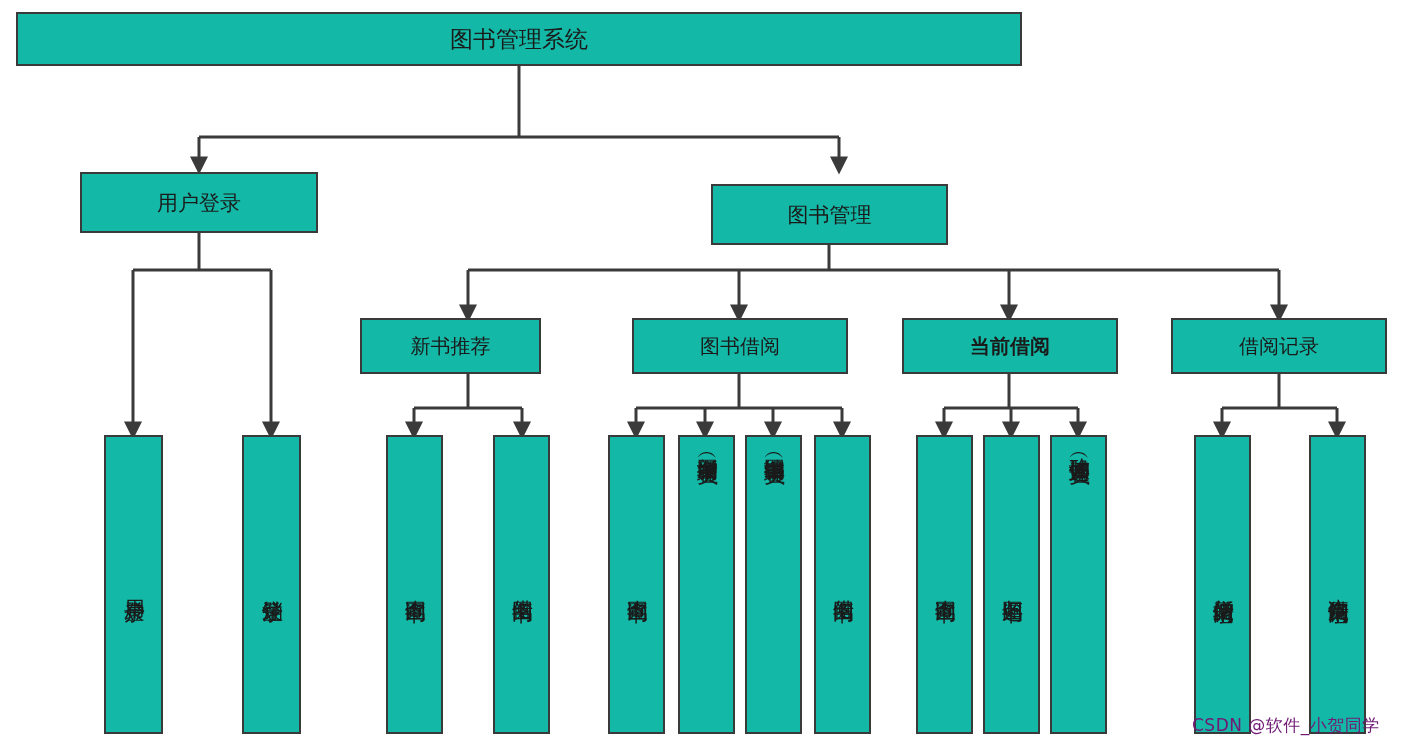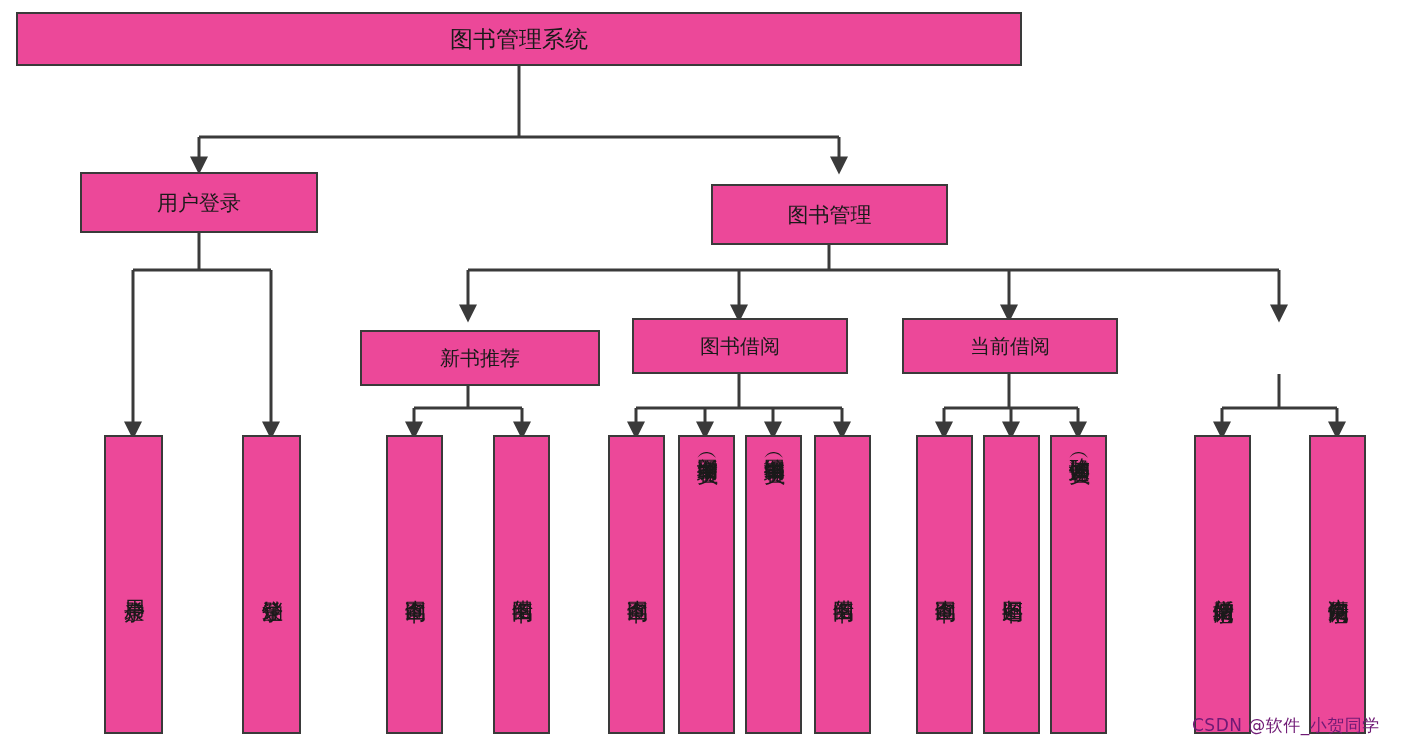--- a/index.html
+++ b/index.html
@@ -21,21 +21,21 @@
     position: absolute;
     left: 0;
     top: 0;
     width: 1405px;
     height: 747px;
   }
   .node {
     position: absolute;
     box-sizing: border-box;
     border: 2.5px solid #3a3a3a;
-    background: #ec4899;
+    background: #14b8a6;
     color: #1a1a1a;
     display: flex;
     align-items: center;
     justify-content: center;
     text-align: right;
     z-index: 2;
   }
   .node.root {
     font-size: 23px;
   }
@@ -128,26 +128,27 @@
   <div class="node root" style="left:16px; top:12px; width:1006px; height:54px;">图书管理系统</div>
 
   <div class="node lvl2" style="left:80px; top:172px; width:238px; height:61px;">用户登录</div>
 
   <div class="node lvl2" style="left:711px; top:172px; width:237px; height:61px;margin-top:12px;">图书管理</div>
 
   <div class="node leaf" style="left:104px; top:435px; width:59px; height:299px;">用户登录</div>
 
   <div class="node leaf" style="left:242px; top:435px; width:59px; height:299px;">注销登录</div>
 
-  <div class="node lvl3" style="left:360px; top:330px; width:240px; height:56px;">新书推荐</div>
+  <div class="node lvl3" style="left:360px; top:318px; width:181px; height:56px;">新书推荐</div>
 
   <div class="node lvl3" style="left:632px; top:318px; width:216px; height:56px;">图书借阅</div>
 
-  <div class="node lvl3" style="left:902px; top:318px; width:216px; height:56px;">当前借阅</div>
+  <div class="node lvl3" style="left:902px; top:318px; width:216px; height:56px;font-weight:bold;">当前借阅</div>
 
+  <div class="node lvl3" style="left:1171px; top:318px; width:216px; height:56px;">借阅记录</div>
 
   <div class="node leaf" style="left:386px; top:435px; width:57px; height:299px;">查询图书</div>
 
   <div class="node leaf" style="left:493px; top:435px; width:57px; height:299px;">借阅图书</div>
 
   <div class="node leaf" style="left:608px; top:435px; width:57px; height:299px;">查询图书</div>
 
   <div class="node leaf toptext" style="left:678px; top:435px; width:57px; height:299px;">新增图书（管理员）</div>
 
   <div class="node leaf toptext" style="left:745px; top:435px; width:57px; height:299px;">编辑图书（管理员）</div>

